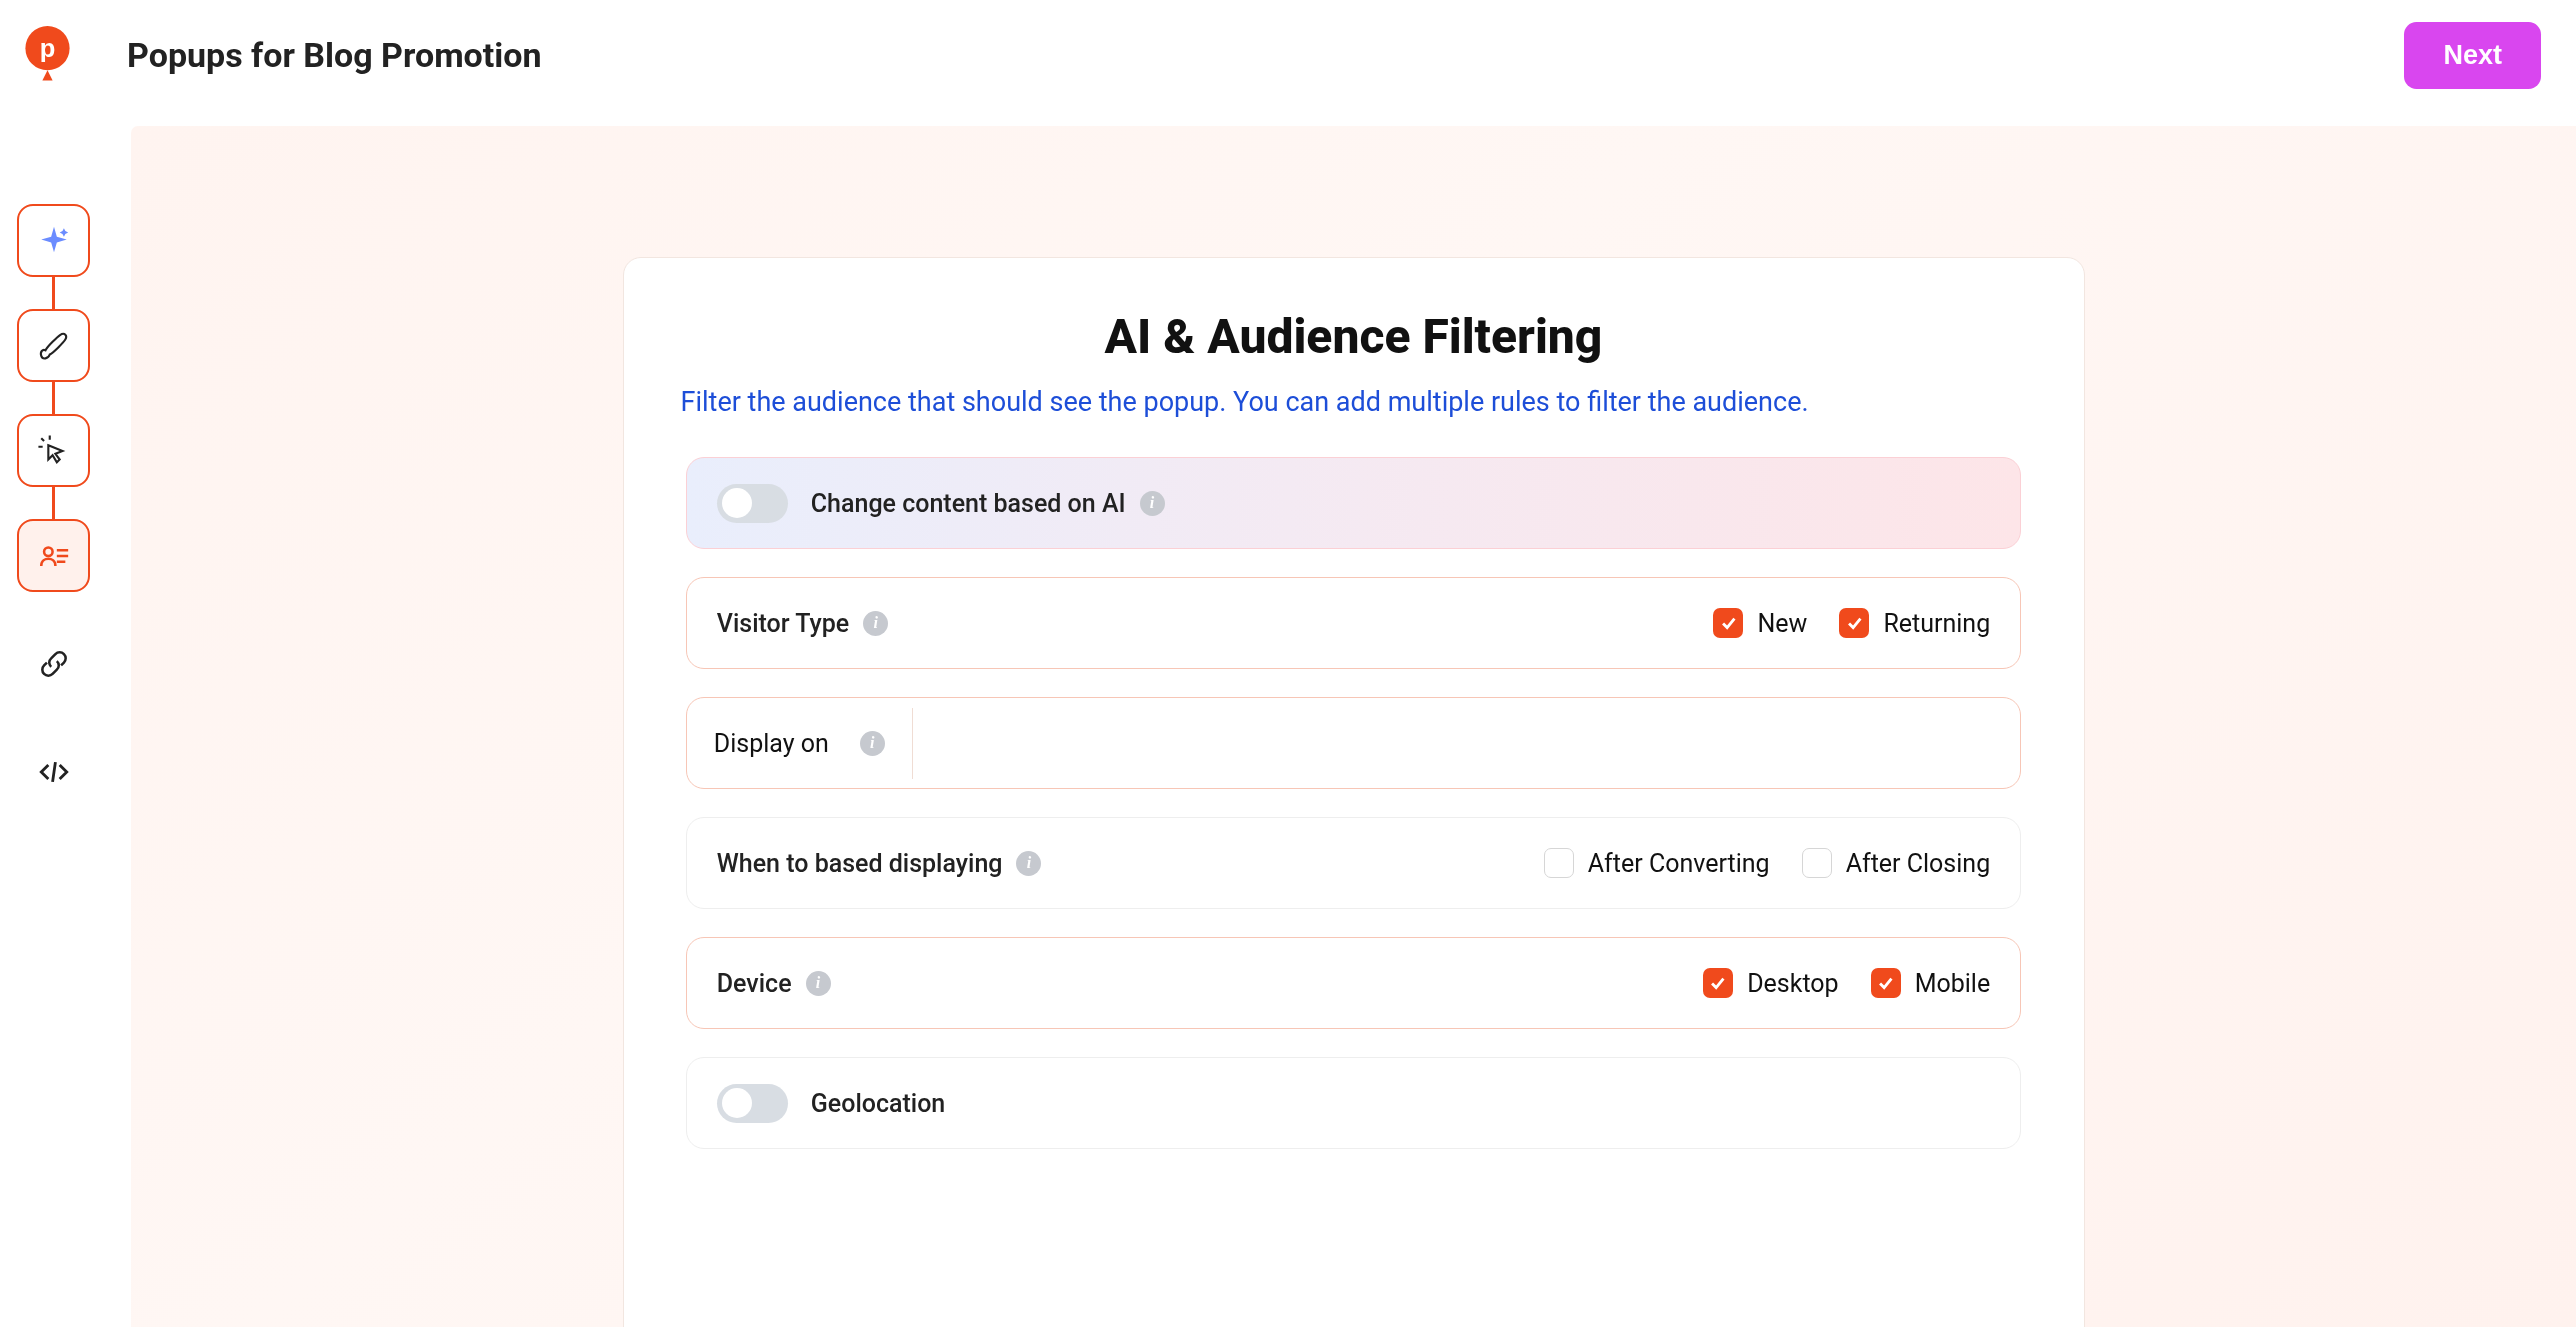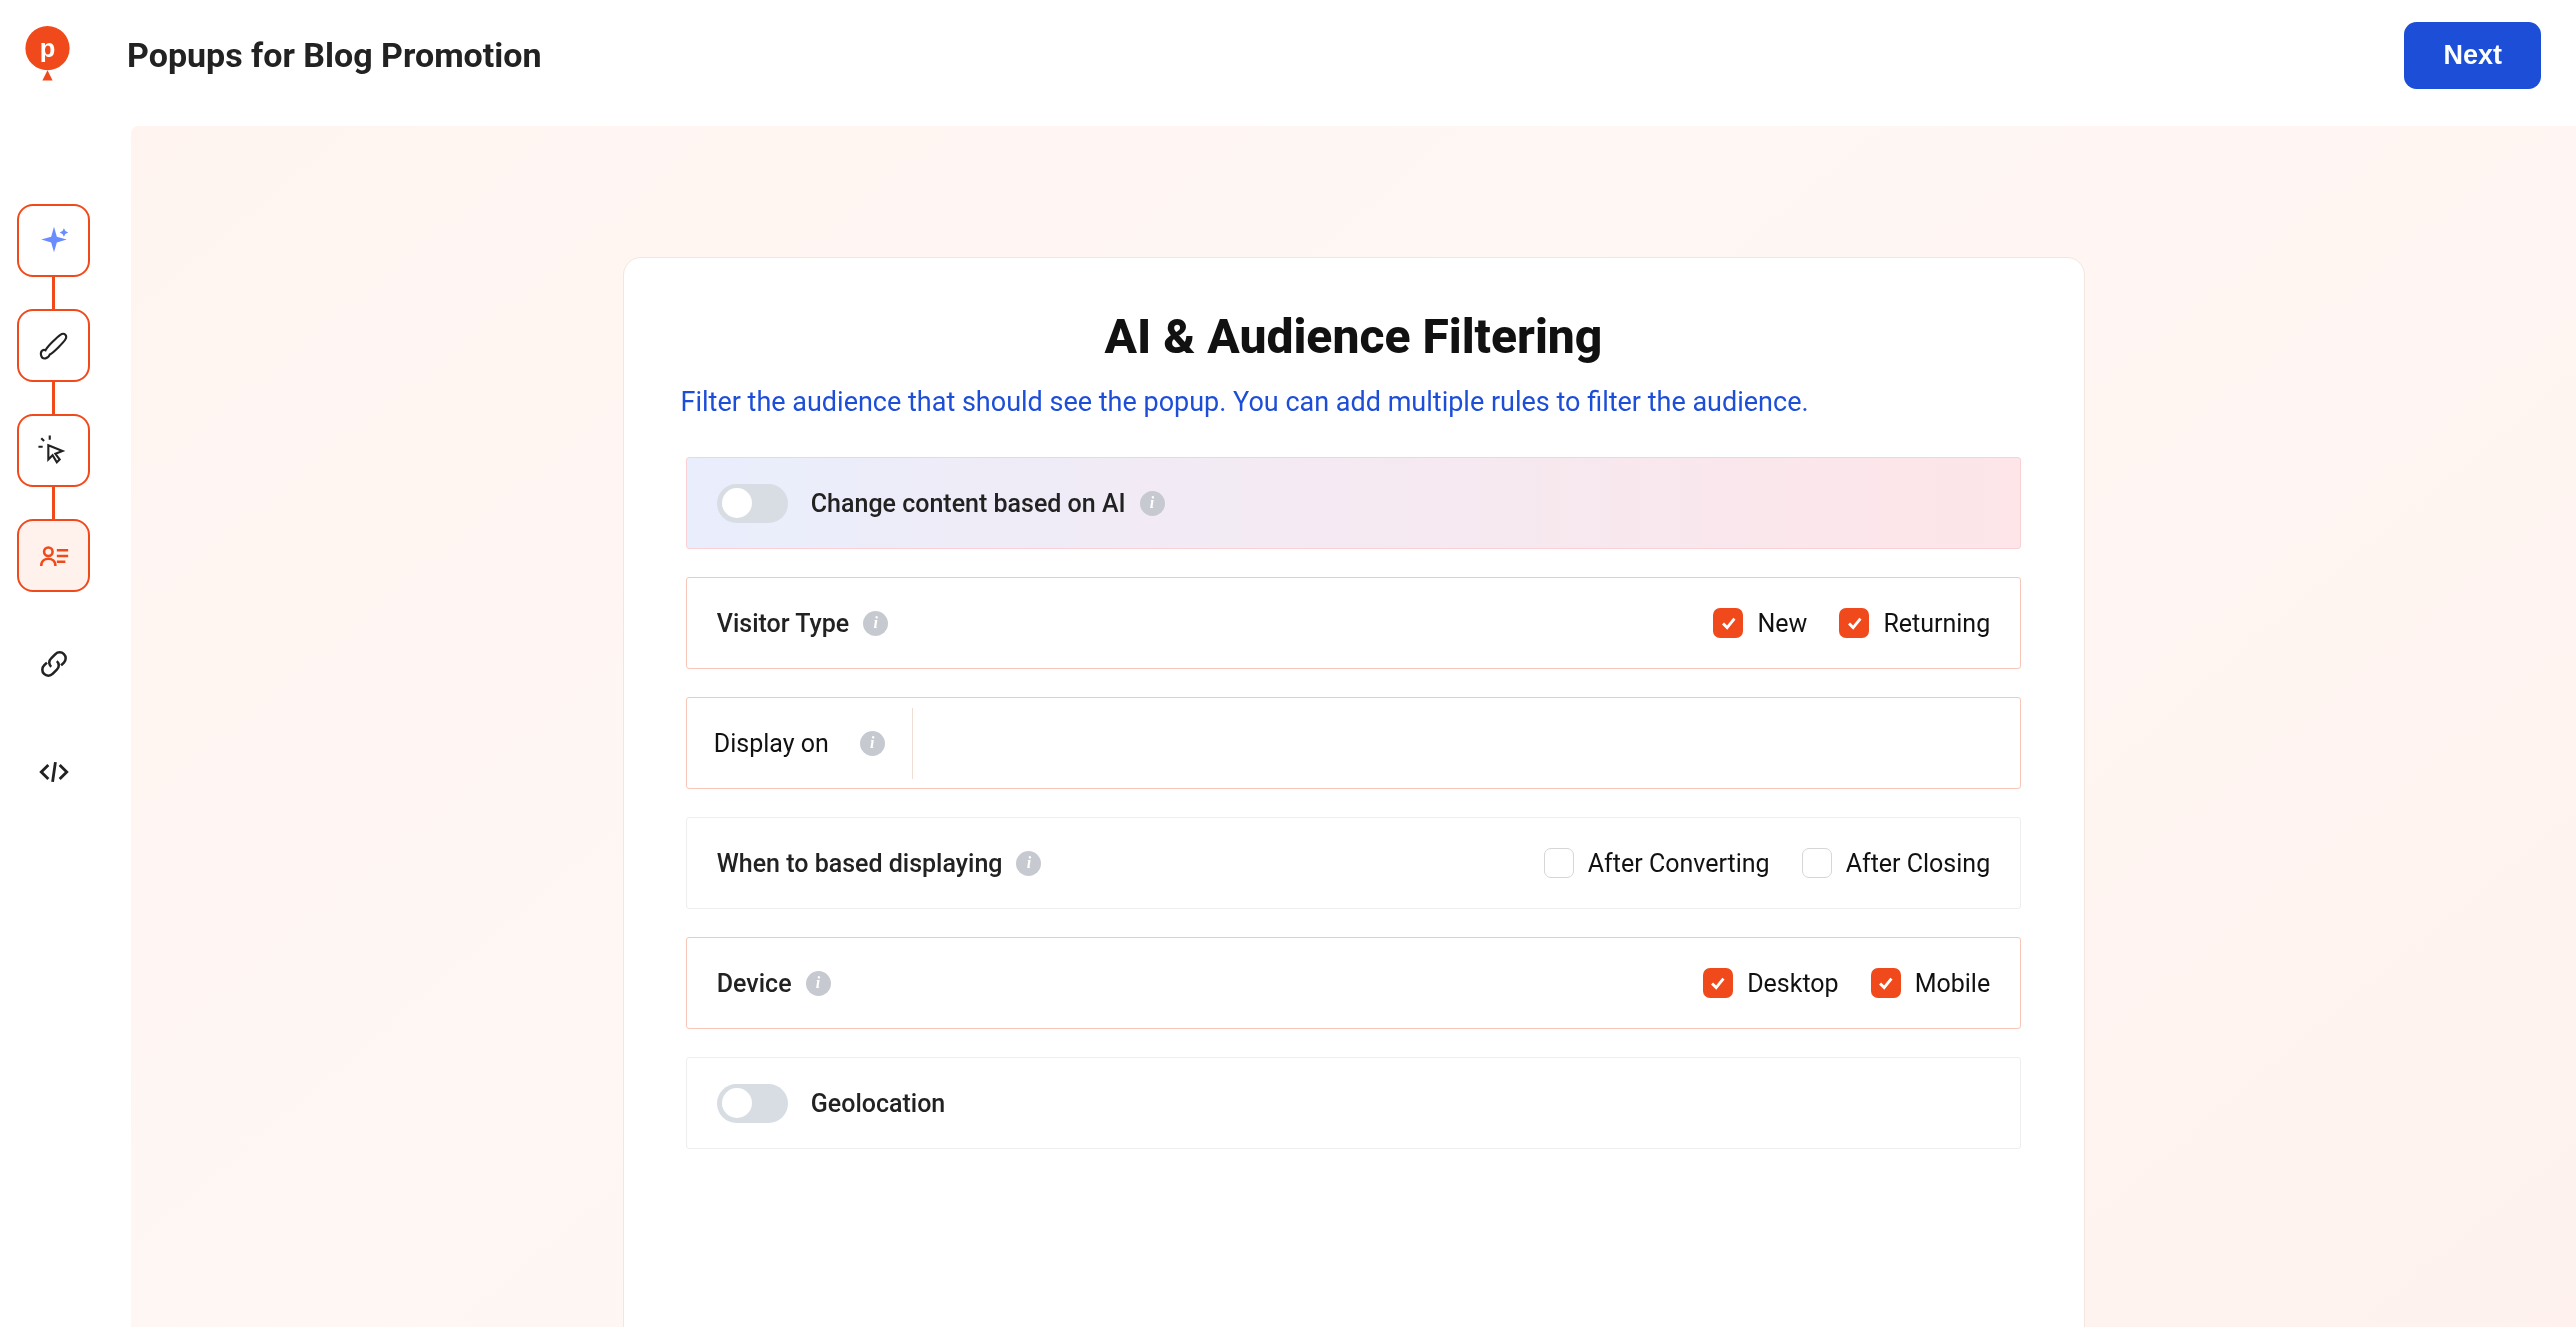--- a/index.html
+++ b/index.html
@@ -32,21 +32,21 @@
     width: 53px; height: 62px;
     display: flex; align-items: flex-start; justify-content: center;
   }
   .logo svg { width: 51px; height: 62px; }
   .page-title {
     font-size: 34px;
     font-weight: 700;
     color: #222;
   }
   .next-btn {
-    background: #1d4ed8;
+    background: #d946ef;
     color: #fff;
     border: none;
     border-radius: 12.4px;
     font-size: 27px;
     font-weight: 700;
     padding: 18px 39px;
     cursor: pointer;
   }
 
   
@@ -118,21 +118,21 @@
   .panel-subtitle {
     font-size: 27px;
     color: #1d4ed8;
     margin-bottom: 39px;
   }
 
   
   .rules { display: flex; flex-direction: column; gap: 28px; padding: 0 5.3px; }
   .rule {
     border: 1.8px solid #eee;
-    border-radius: 3px;
+    border-radius: 18px;
     display: flex;
     align-items: center;
     padding: 21px 30px;
     min-height: 92px;
     font-size: 25px;
   }
   .rule.highlight { border-color: #f7c6b6; }
   .rule .label {
     display: flex;
     align-items: center;

